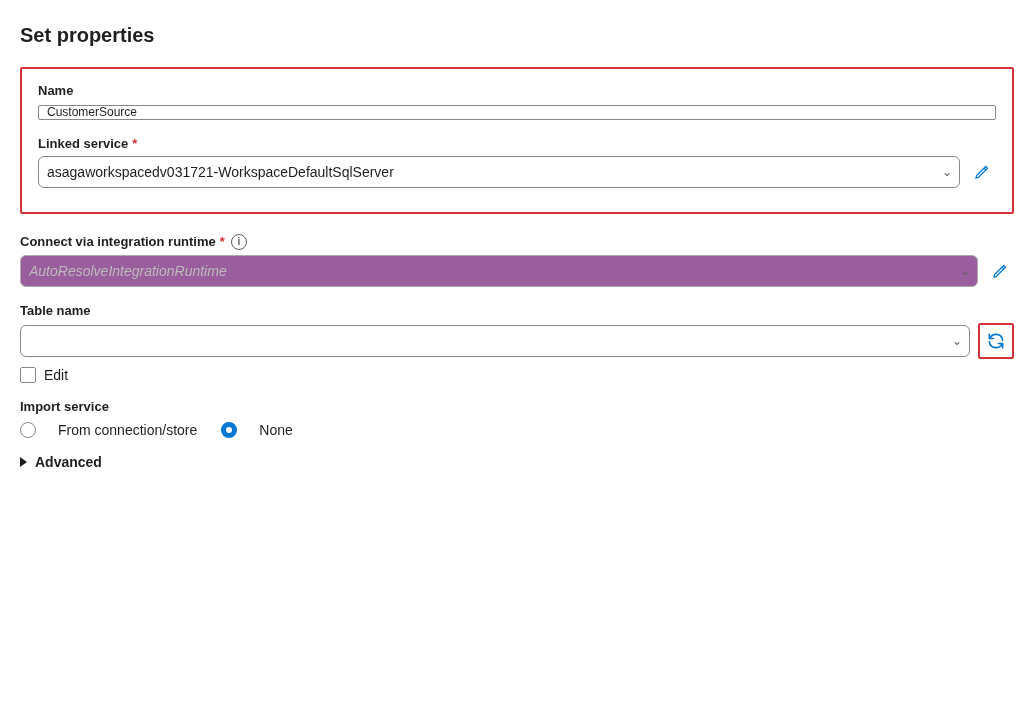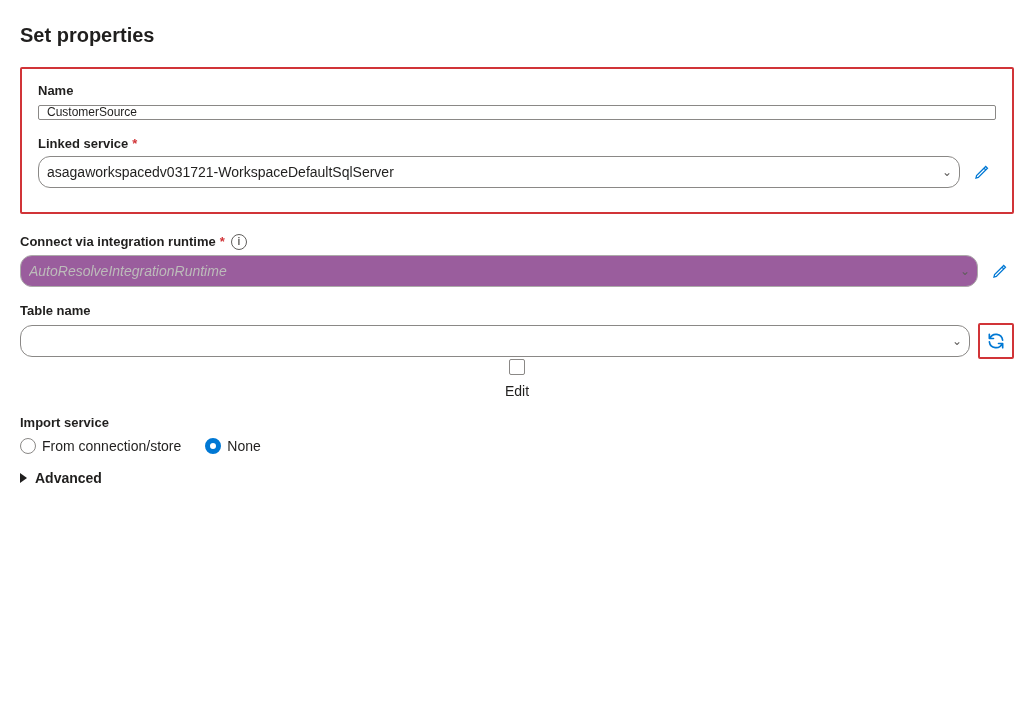--- a/index.html
+++ b/index.html
@@ -69,21 +69,21 @@
 
     .dropdown-wrapper {
       flex: 1;
       position: relative;
     }
 
     .dropdown-input {
       width: 100%;
       height: 32px;
       border: 1px solid #8a8886;
-      border-radius: 12px;
+      border-radius: 6px;
       padding: 0 36px 0 8px;
       font-size: 14px;
       color: #201f1e;
       background: #fff;
       appearance: none;
       -webkit-appearance: none;
       outline: none;
       cursor: pointer;
     }
 
@@ -164,21 +164,21 @@
       font-size: 10px;
       font-weight: 700;
       cursor: default;
       margin-left: 2px;
     }
 
     .checkbox-row {
       display: flex;
       align-items: center;
       gap: 8px;
-      flex-direction: column;
+      margin-top: 8px;
     }
 
     .checkbox-input {
       width: 16px;
       height: 16px;
       border: 1px solid #8a8886;
       border-radius: 2px;
       cursor: pointer;
       appearance: none;
       -webkit-appearance: none;
@@ -198,21 +198,21 @@
     .radio-group {
       display: flex;
       align-items: center;
       gap: 24px;
       margin-top: 8px;
     }
 
     .radio-option {
       display: flex;
       align-items: flex-end;
-      gap: 6px;
+      gap: 22px;
       cursor: pointer;
     }
 
     .radio-input {
       width: 16px;
       height: 16px;
       border-radius: 50%;
       border: 1.5px solid #8a8886;
       cursor: pointer;
       appearance: none;

